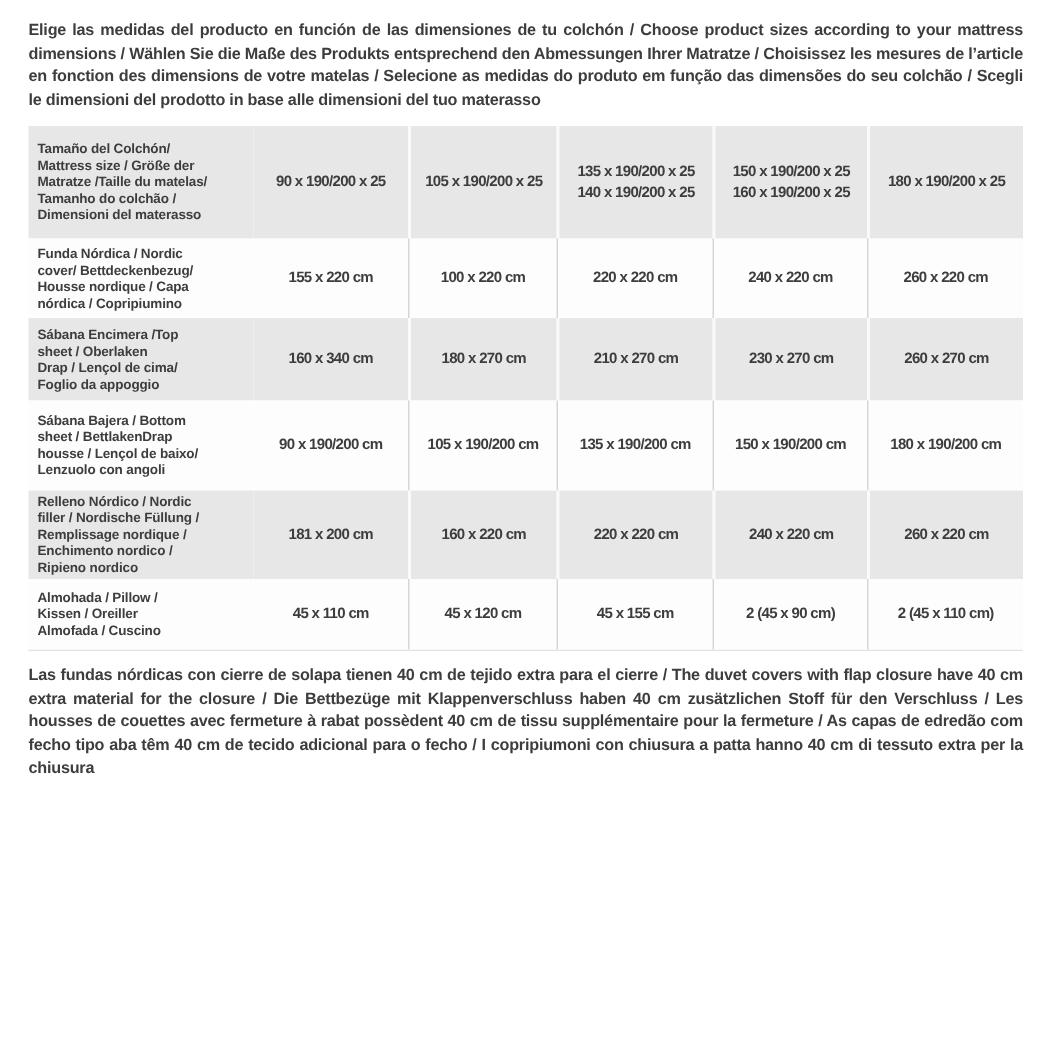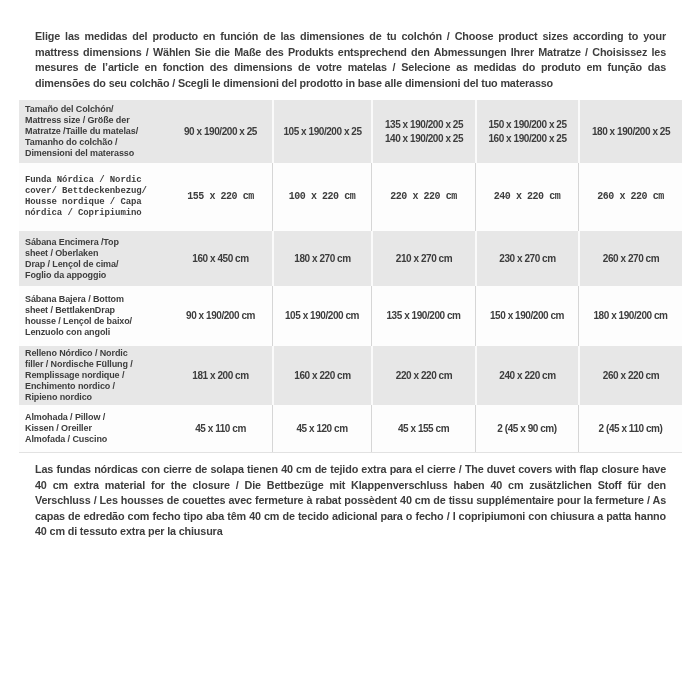--- a/index.html
+++ b/index.html
@@ -12,21 +12,21 @@
     overflow: hidden;
     padding: 13px 18px 0 19px;
   }
   .note {
     font-size: 10.8px;
     font-weight: bold;
     line-height: 15.5px;
     letter-spacing: -0.15px;
     text-align: justify;
     color: var(--text, #3d3d3d);
-    margin: 16px;
+    margin: 0;
   }
   #header-note { margin-bottom: 9px; }
   #footer-note { margin-top: 9px; }
   table#size-table {
     border-collapse: separate;
     border-spacing: 0;
     table-layout: fixed;
     width: 663px;
     border-bottom: 1px solid #e2e2e2;
   }
@@ -64,51 +64,51 @@
   <table id="size-table">
     <colgroup>
       <col style="width:150px">
       <col style="width:103px">
       <col style="width:99px">
       <col style="width:104px">
       <col style="width:103px">
       <col style="width:104px">
     </colgroup>
     <tbody id="table-body">
-        <tr class="shaded" style="height: 63px; padding-left: 24px;">
+        <tr class="shaded" style="height: 75px; padding-left: 24px;">
           <th class="label-cell">Tamaño del Colchón/
 Mattress size / Größe der
 Matratze /Taille du matelas/
 Tamanho do colchão /
 Dimensioni del materasso</th>
           <td class="value-cell">90 x 190/200 x 25</td>
           <td class="value-cell sep">105 x 190/200 x 25</td>
           <td class="value-cell sep">135 x 190/200 x 25
 140 x 190/200 x 25</td>
           <td class="value-cell sep">150 x 190/200 x 25
 160 x 190/200 x 25</td>
           <td class="value-cell sep">180 x 190/200 x 25</td>
         </tr>
-        <tr class="plain" style="height: 68px; font-family: Liberation Mono, monospace;">
+        <tr class="plain" style="height: 53px;">
           <th class="label-cell">Funda Nórdica /  Nordic
 cover/ Bettdeckenbezug/
 Housse nordique  / Capa
 nórdica / Copripiumino</th>
           <td class="value-cell">155 x 220 cm</td>
           <td class="value-cell sep">100 x 220 cm</td>
           <td class="value-cell sep">220 x 220 cm</td>
           <td class="value-cell sep">240 x 220 cm</td>
           <td class="value-cell sep">260 x 220 cm</td>
         </tr>
         <tr class="shaded" style="height: 55px;">
           <th class="label-cell">Sábana Encimera /Top
 sheet / Oberlaken
 Drap / Lençol de cima/
 Foglio da appoggio</th>
-          <td class="value-cell">160 x 450 cm</td>
+          <td class="value-cell">160 x 340 cm</td>
           <td class="value-cell sep">180 x 270 cm</td>
           <td class="value-cell sep">210 x 270 cm</td>
           <td class="value-cell sep">230 x 270 cm</td>
           <td class="value-cell sep">260 x 270 cm</td>
         </tr>
         <tr class="plain" style="height: 60px;">
           <th class="label-cell">Sábana Bajera / Bottom
 sheet / BettlakenDrap
 housse / Lençol de baixo/
 Lenzuolo con angoli</th>

